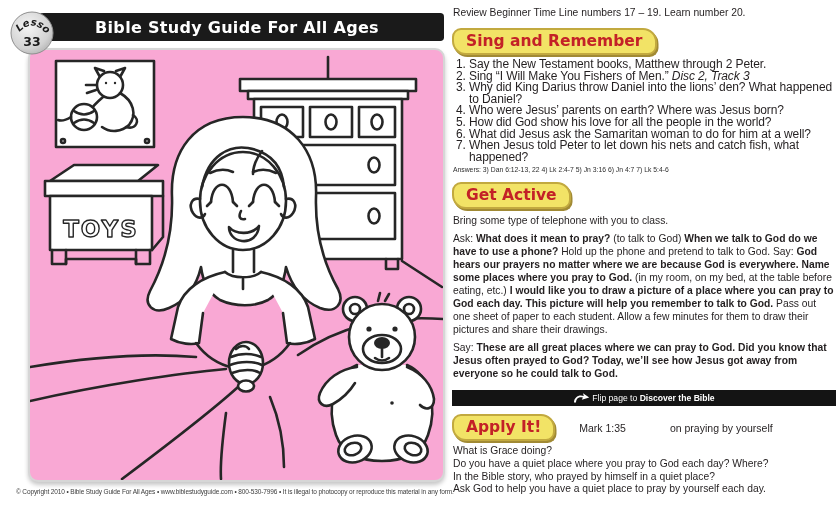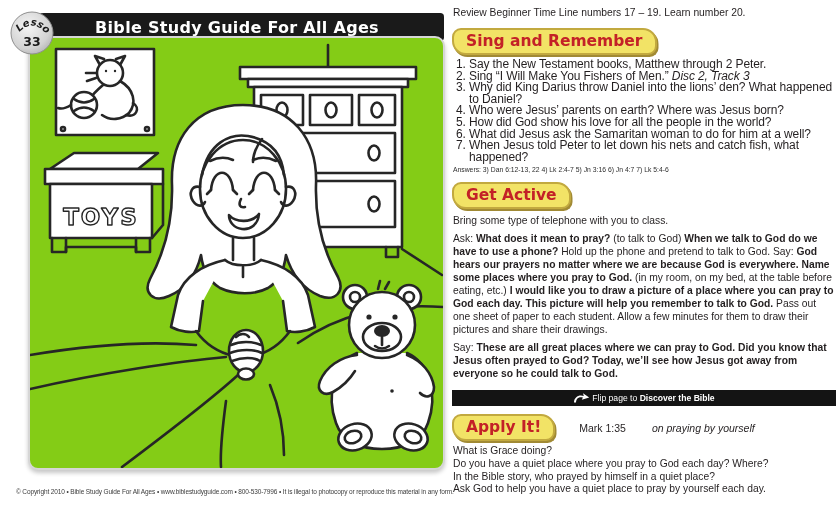--- a/index.html
+++ b/index.html
@@ -4,21 +4,21 @@
 <style>
   html,body{margin:0;padding:0;background:#fff;}
   .page{position:relative;width:840px;height:510px;background:#ffffff;overflow:hidden;
         font-family:"Liberation Sans",sans-serif;color:#231f20;}
 
   
   .banner{position:absolute;left:30px;top:13px;width:414px;height:28px;background:#1a1a1a;
           border-radius:15px 4px 4px 15px;display:flex;align-items:center;justify-content:center;}
   .banner span{color:#fff;font-family:"DejaVu Sans",sans-serif;font-weight:bold;font-size:16px;letter-spacing:.3px;}
   .lesson-badge{position:absolute;left:8px;top:8px;z-index:3;}
-  .card{position:absolute;left:28px;top:36px;width:413px;height:430px;background:#84cc16;
+  .card{position:absolute;left:28px;top:48px;width:413px;height:430px;background:#f9a8d4;
         border:2px solid #d6d6d6;border-radius:10px;box-shadow:0 3px 4px rgba(0,0,0,.22);}
   .card svg{display:block;width:100%;height:100%;}
   .footer{position:absolute;left:16px;top:488px;width:428px;font-size:6.5px;letter-spacing:-.12px;color:#3c3c3c;white-space:nowrap;}
 
   
   .right-col{position:absolute;left:452px;top:0;width:384px;height:510px;}
   .badge{display:inline-block;background:#f2e366;border:2px solid #c2a93f;border-radius:9px 14px 9px 14px;
          padding:2px 12px 3px;color:#c32127;font-family:"DejaVu Sans",sans-serif;font-weight:bold;
          font-size:15.5px;box-shadow:1.5px 2px 0 #a18a34;}
   .mt-learn{margin-top:10px;}
@@ -27,21 +27,21 @@
   .mt-sect{margin-top:9px;}
   .sing-list{margin:4px 0 0 0;padding-left:17px;font-size:12px;line-height:11.6px;letter-spacing:-.1px;}
   .answers{margin:3px 0 0 1px;font-size:6.8px;color:#2d2d2d;}
   .seg-b{font-weight:bold;}
   .seg-i{font-style:italic;}
   .flip-bar{margin-top:10px;height:16px;background:#141414;color:#fff;display:flex;align-items:center;
             justify-content:center;gap:2px;font-size:8.6px;}
   .flip-bar b{font-weight:bold;}
   .apply-row{margin-top:8px;display:flex;align-items:center;gap:24px;}
   .ref{font-size:10.5px;}
-  .ref-note{font-size:10.5px;font-style:italic;margin-left:2px;}
+  .ref-note{font-size:10.5px;margin-left:20px;}
   .apply-lines{margin:4px 0 0 1px;font-size:10.3px;line-height:12.6px;}
 </style>
 </head>
 <body>
 
 <div class="page">
 
   <div class="banner">
     <span>Bible Study Guide For All Ages</span>
   </div>

